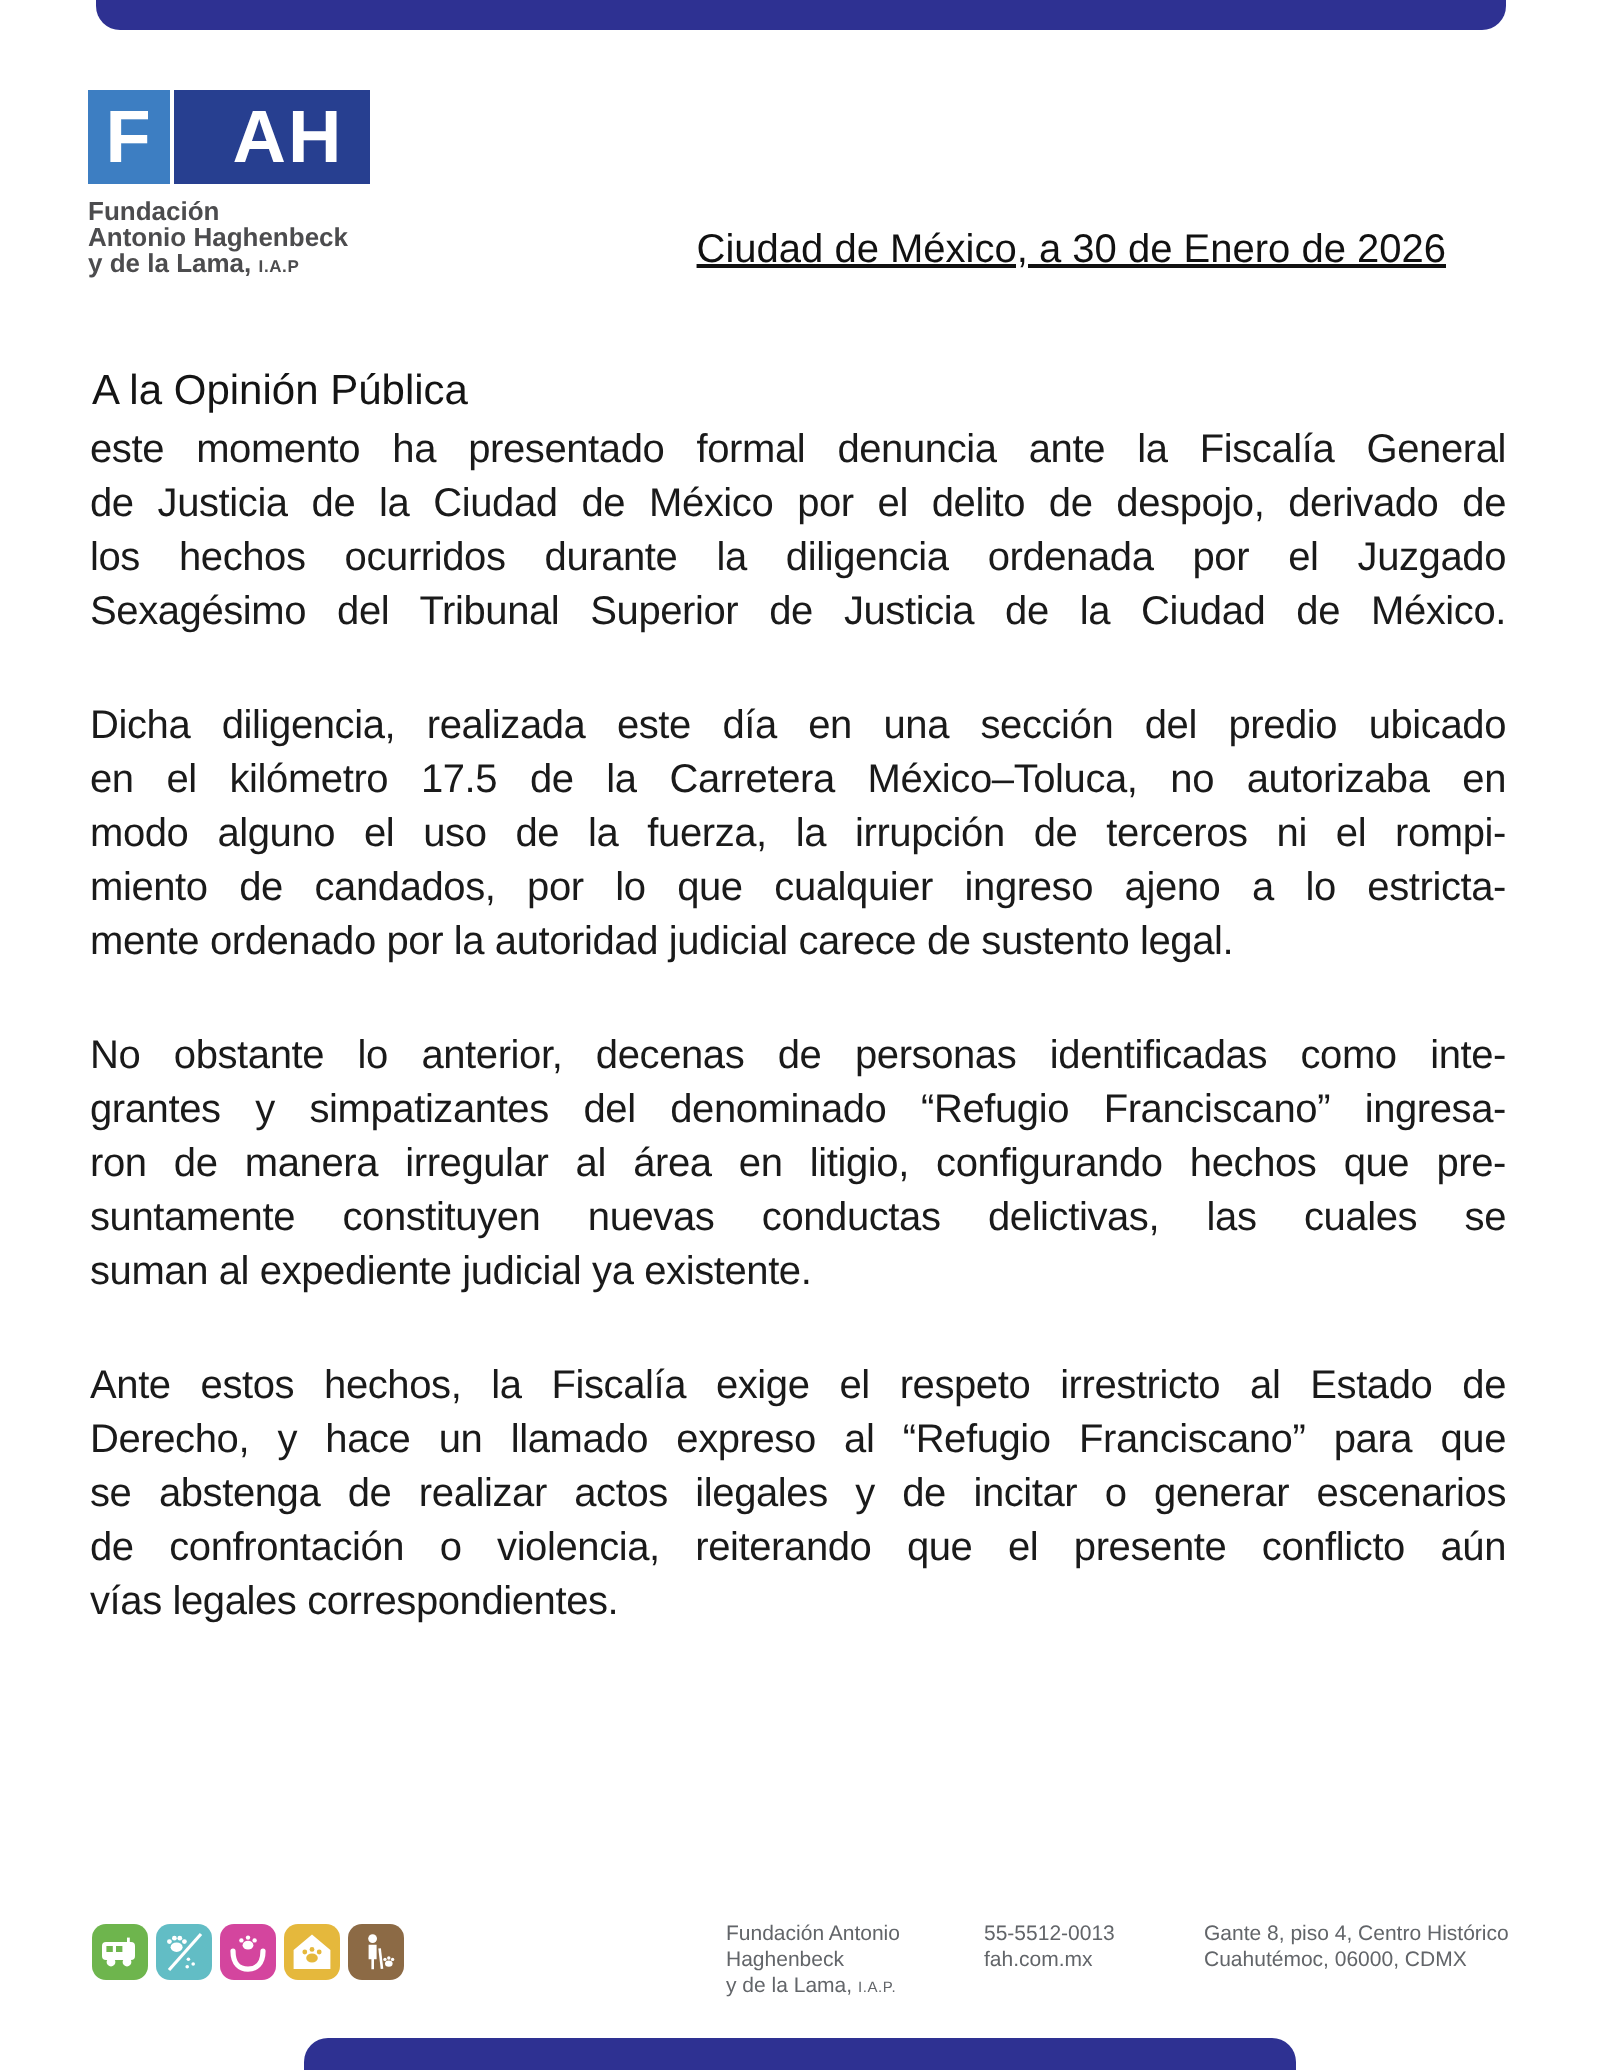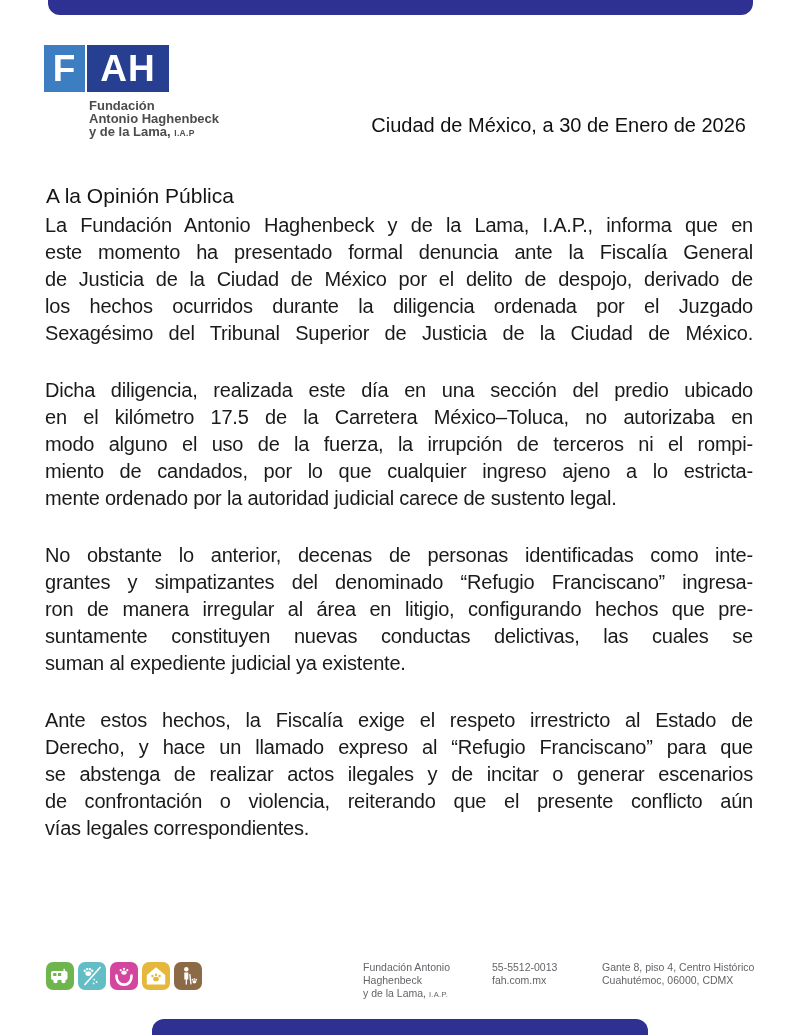--- a/index.html
+++ b/index.html
@@ -9,25 +9,25 @@
   }
   
   .top-bar{position:absolute;left:48px;top:0;width:705px;height:15px;border-radius:0 0 12px 12px;}
   .bottom-bar{position:absolute;left:152px;top:1019px;width:496px;height:16px;border-radius:12px 12px 0 0;}
   
   .logo-wrap{position:absolute;left:44px;top:45px;}
   .logo-row{display:flex;gap:2px;}
   .logo-box{height:47px;display:flex;align-items:center;justify-content:center;}
   .logo-box span{color:#ffffff;font-weight:bold;font-size:37px;letter-spacing:1px;line-height:1;}
   .logo-box.f{width:41px;}
-  .logo-box.ah{width:82px;}
-  .logo-caption{margin-top:7px;font-weight:bold;color:#4c4c4e;font-size:13px;line-height:13px;margin-left:45px;}
+  .logo-box.ah{width:82px;padding-left:16px;}
+  .logo-caption{margin-top:7px;font-weight:bold;color:#4c4c4e;font-size:13px;line-height:13px;}
   .logo-caption .iap{font-size:8.5px;letter-spacing:.3px;}
   
-  .date-line{position:absolute;top:114px;right:54px;font-size:20px;color:#111;}
+  .date-line{position:absolute;top:114px;right:77px;font-size:20px;color:#111;text-decoration:underline;}
   
   .salutation{position:absolute;left:46px;top:170px;font-size:21px;color:#141414;margin-top:14px;}
   
   .body-text{position:absolute;left:45px;top:212px;width:708px;font-size:20px;line-height:27px;letter-spacing:-0.2px;color:#1a1a1a;}
   .paragraph{margin:0 0 30px 0;}
   .line{text-align:justify;text-align-last:justify;}
   .line.last{text-align:center;text-align-last:left;}
   
   .footer-icons{position:absolute;left:46px;top:962px;display:flex;gap:4px;}
   .ficon{width:28px;height:28px;border-radius:7px;display:flex;align-items:center;justify-content:center;}
@@ -60,21 +60,20 @@
       <div><span>y de la Lama,</span> <span class="iap">I.A.P</span></div>
     </div>
   </div>
 
   <div class="date-line">Ciudad de México, a 30 de Enero de 2026</div>
 
   <div class="salutation">A la Opinión Pública</div>
 
   <div class="body-text">
     <div class="paragraph">
-      <div class="line">La Fundación Antonio Haghenbeck y de la Lama, I.A.P., informa que en</div>
       <div class="line">este momento ha presentado formal denuncia ante la Fiscalía General</div>
       <div class="line">de Justicia de la Ciudad de México por el delito de despojo, derivado de</div>
       <div class="line">los hechos ocurridos durante la diligencia ordenada por el Juzgado</div>
       <div class="line">Sexagésimo del Tribunal Superior de Justicia de la Ciudad de México.</div>
     </div>
     <div class="paragraph">
       <div class="line">Dicha diligencia, realizada este día en una sección del predio ubicado</div>
       <div class="line">en el kilómetro 17.5 de la Carretera México–Toluca, no autorizaba en</div>
       <div class="line">modo alguno el uso de la fuerza, la irrupción de terceros ni el rompi-</div>
       <div class="line">miento de candados, por lo que cualquier ingreso ajeno a lo estricta-</div>

